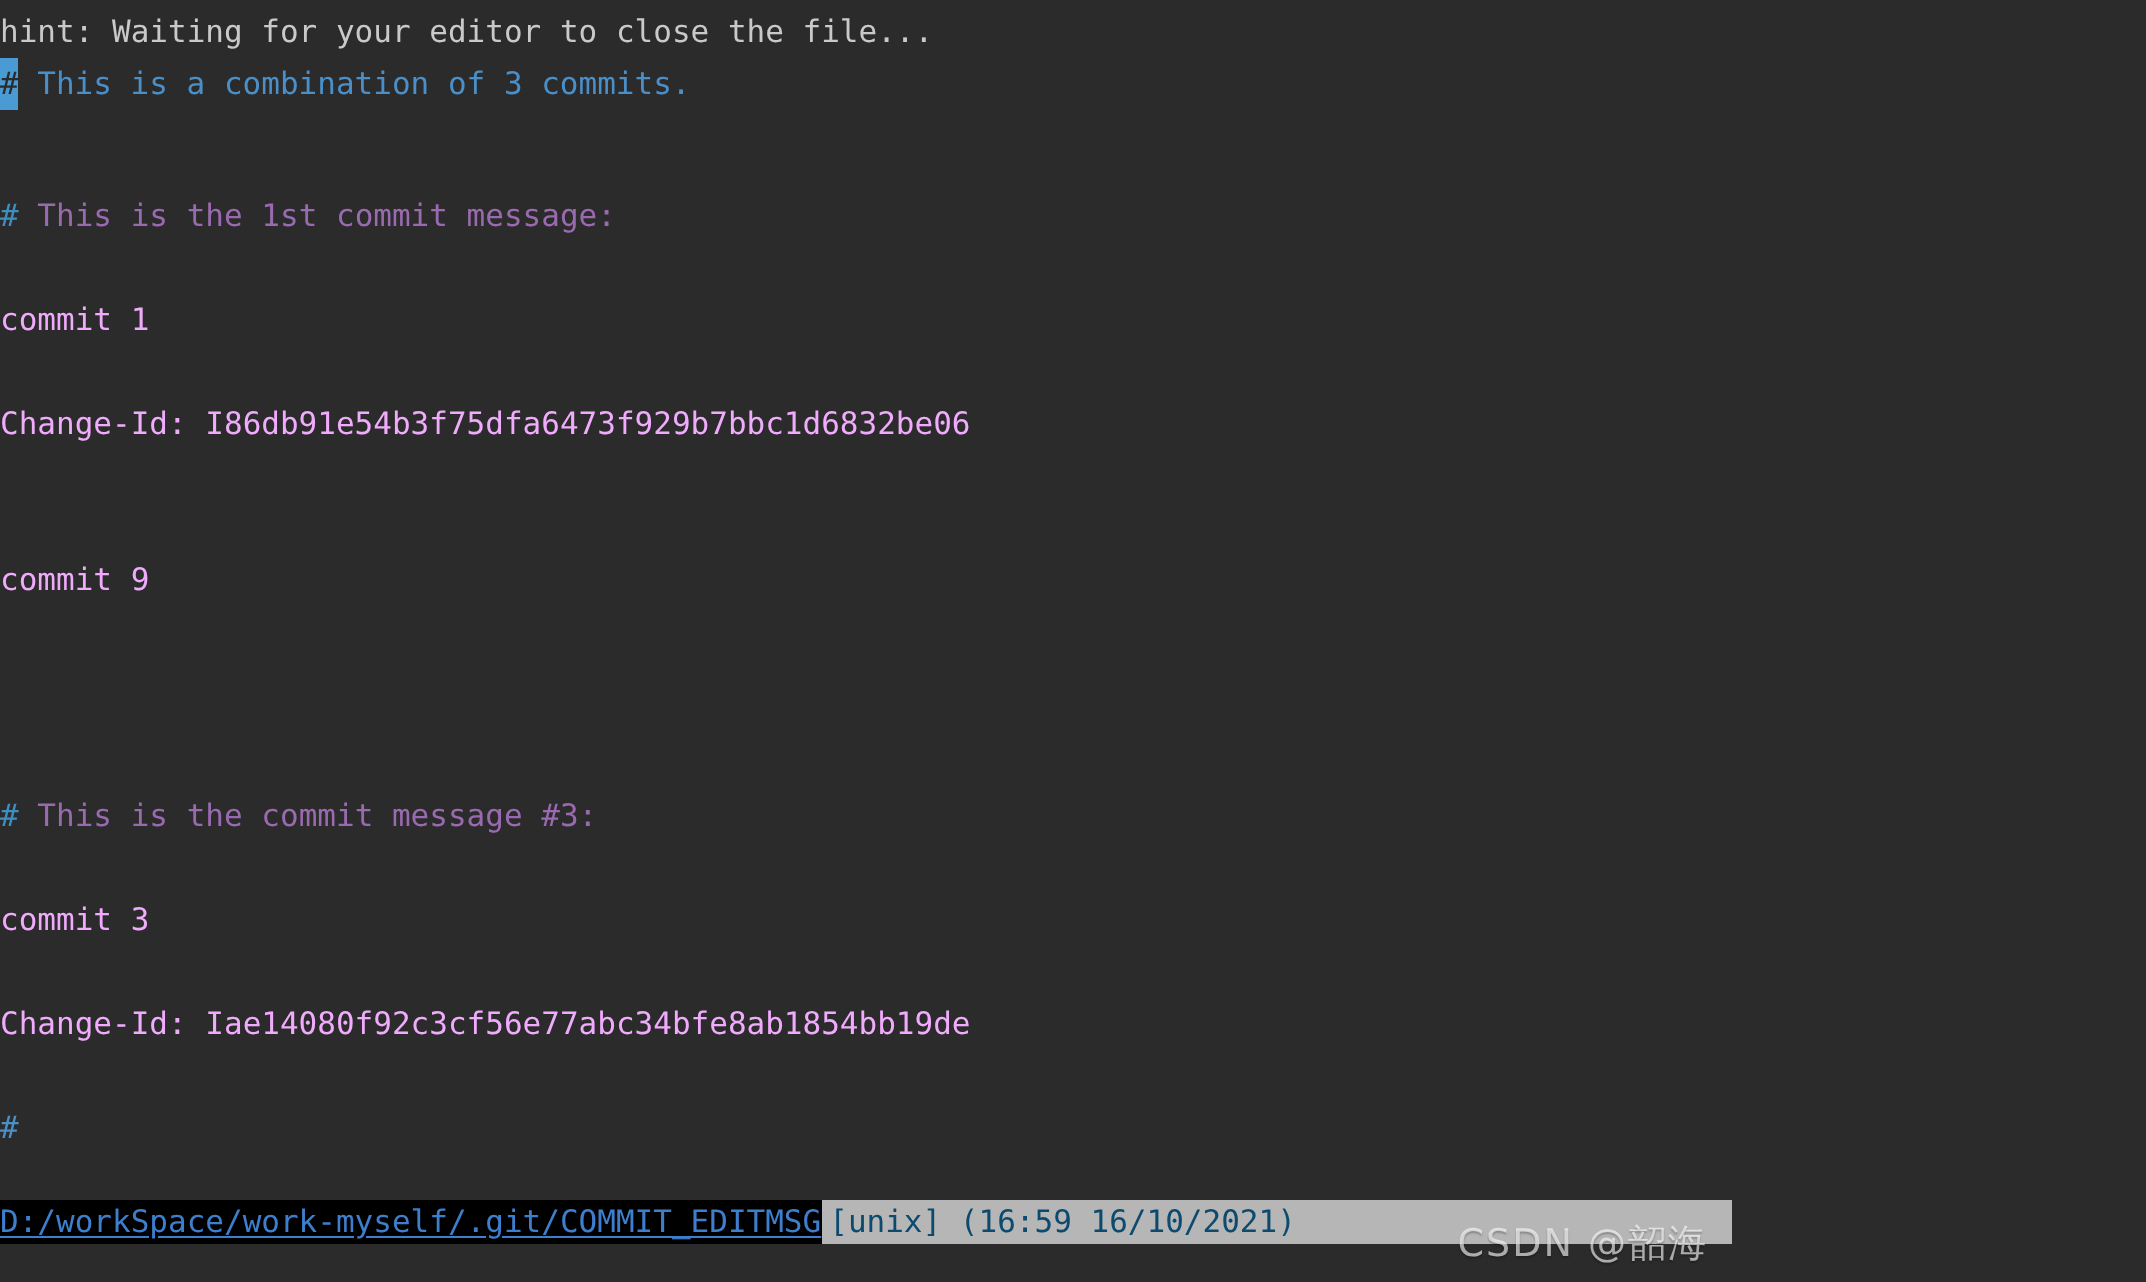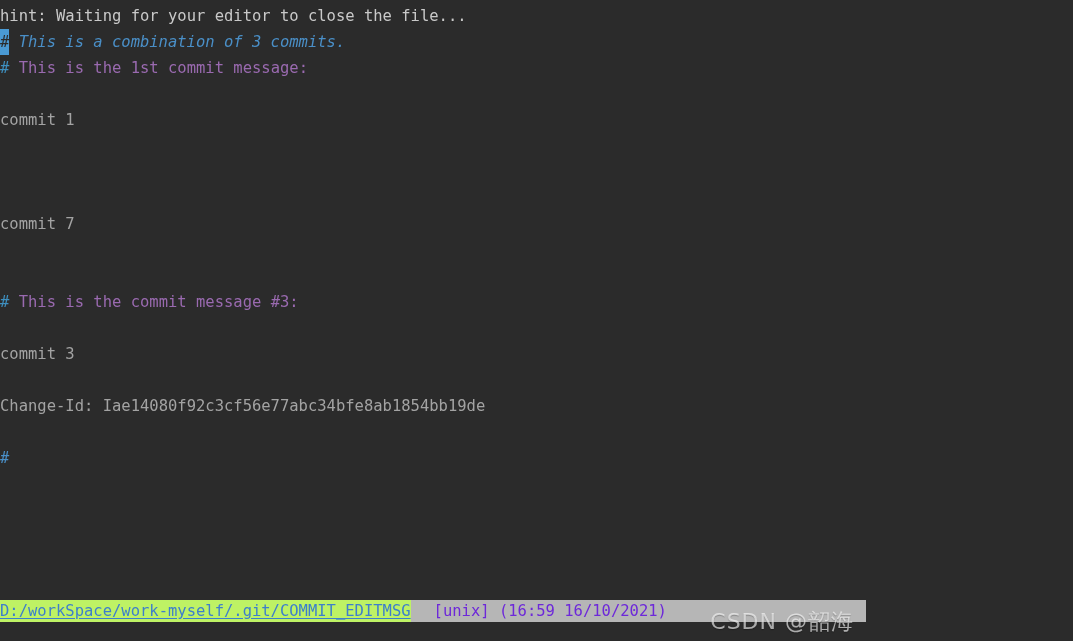--- a/index.html
+++ b/index.html
@@ -28,23 +28,23 @@
     padding: 3px 0 0 0;
     box-sizing: border-box;
   }
   .line {
     height: 26px;
     white-space: pre;
     padding-left: 0px;
     color: #c9c9c9;
   }
   .line.hint      { color: #c9c9c9; }
-  .line.plain     { color: #a3a3a3; }
-  .line.comment-blue   { color: #4a8fc7; font-style: italic; }
-  .line.comment-purple { color: #9a6ab0; }
+  .line.plain     { color: #f0abfc; }
+  .line.comment-blue   { color: #4a8fc7; }
+  .line.comment-purple { color: #9a6ab0; margin-top: 40px; }
   .hash-cyan { color: #3e8fbf; }
   .hash-blue { color: #4a8fc7; }
 
   .cursor {
     display: inline-block;
     background: #4a9ad4;
     color: #2b2b2b;
     width: 9.32px;
     text-align: left;
   }
@@ -62,62 +62,63 @@
     white-space: pre;
     font-family: "DejaVu Sans Mono", "Liberation Mono", monospace;
     font-size: 15.5px;
     line-height: 22px;
     color: #1c1c1c;
   }
   #statusbar .filepath {
     color: #3d7fcc;
     text-decoration: underline;
     text-underline-offset: 2px;
-    background: #bef264;
+    background: #000000;
   }
   #statusbar .meta {
-    color: #6d28d9;
-    padding-left: 23px;
+    color: #0c4a6e;
+    padding-left: 4px;
   }
   #bottomstrip {
     position: absolute;
     left: 0;
     bottom: 0;
     width: 1073px;
     height: 19px;
     background: #2b2b2b;
   }
   #watermark {
     position: absolute;
     right: 12px;
     bottom: 6px;
     font-family: "DejaVu Sans", "Liberation Sans", sans-serif;
-    font-size: 22px;
+    font-size: 19px;
     letter-spacing: 1px;
     color: rgba(255,255,255,0.62);
     text-shadow: 0 1px 1px rgba(0,0,0,0.25);
     pointer-events: none;
     white-space: pre;
   }
 </style>
 </head>
 <body>
 
 <div id="screen">
 
   <div id="editor">
       <div class="line hint"><span>hint: Waiting for your editor to close the file...</span></div>
       <div class="line comment-blue"><span class="cursor">#</span><span> This is a combination of 3 commits.</span></div>
       <div class="line comment-purple"><span class="hash-cyan">#</span><span> This is the 1st commit message:</span></div>
       <div class="line plain"><span></span></div>
       <div class="line plain"><span>commit 1</span></div>
       <div class="line plain"><span></span></div>
+      <div class="line plain"><span>Change-Id: I86db91e54b3f75dfa6473f929b7bbc1d6832be06</span></div>
       <div class="line plain"><span></span></div>
       <div class="line plain"><span></span></div>
-      <div class="line plain"><span>commit 7</span></div>
+      <div class="line plain"><span>commit 9</span></div>
       <div class="line plain"><span></span></div>
       <div class="line plain"><span></span></div>
       <div class="line comment-purple"><span class="hash-cyan">#</span><span> This is the commit message #3:</span></div>
       <div class="line plain"><span></span></div>
       <div class="line plain"><span>commit 3</span></div>
       <div class="line plain"><span></span></div>
       <div class="line plain"><span>Change-Id: Iae14080f92c3cf56e77abc34bfe8ab1854bb19de</span></div>
       <div class="line plain"><span></span></div>
       <div class="line comment-blue"><span class="hash-blue">#</span><span></span></div>
     </div>

